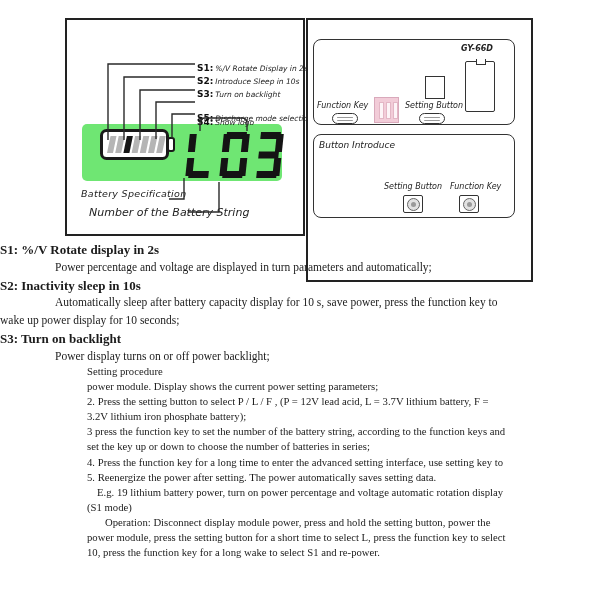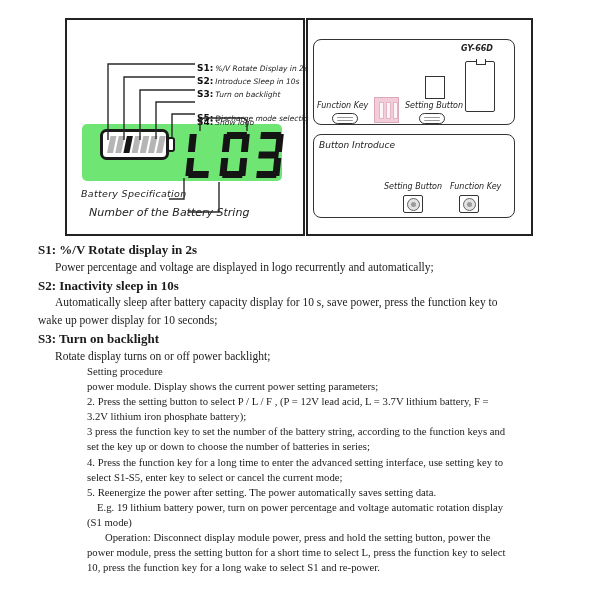--- a/index.html
+++ b/index.html
@@ -3,21 +3,21 @@
 <meta charset="utf-8">
 <style>
   html,body{margin:0;padding:0;}
   body{
     width:600px;height:600px;position:relative;background:#ffffff;
     font-family:"Liberation Serif", serif;color:#1b1b1b;overflow:hidden;
   }
   
   .panel{position:absolute;border:2px solid #222;background:#fff;box-sizing:border-box;}
   #leftPanel{left:65px;top:18px;width:240px;height:218px;}
-  #rightPanel{left:306px;top:18px;width:227px;height:218px;}
+  #rightPanel{left:306px;top:18px;width:227px;height:264px;}
 
   
   .hand{font-family:"DejaVu Sans", sans-serif;font-style:italic;color:#222;}
   .lcd{position:absolute;left:15px;top:104px;width:200px;height:57px;border-radius:5px;}
   .batt-svg{position:absolute;left:33px;top:109px;}
   .segs-svg{position:absolute;left:119px;top:111px;overflow:visible;}
   .lines-svg{position:absolute;left:0;top:0;pointer-events:none;}
   .co-row{position:absolute;left:130px;white-space:nowrap;}
   .co-id{font-family:"DejaVu Sans", sans-serif;font-weight:bold;font-size:9px;color:#111;}
   .co-label{font-family:"DejaVu Sans", sans-serif;font-style:italic;font-size:7.5px;color:#222;margin-left:2px;}
@@ -47,21 +47,21 @@
   .tact.b-sb{left:95px}.tact.b-fk{left:151px}
   .tact .ring{position:absolute;left:2.5px;top:1.5px;width:11px;height:11px;border:1.6px solid #666;border-radius:50%;background:#e2e2e2;}
   .tact .ring:after{content:"";position:absolute;left:3px;top:3px;width:5px;height:5px;border-radius:50%;background:#9a9a9a;}
 
   
   .blockA{position:absolute;left:0;top:241px;width:600px;}
   .blockA .ln{height:17.8px;line-height:17.8px;white-space:nowrap;font-size:11.5px;}
   .blockA .head{font-weight:bold;font-size:13px;}
   .blockB{position:absolute;left:0;top:364px;width:552px;}
   .blockB .ln{height:15.1px;line-height:15.1px;white-space:nowrap;font-size:10.7px;}
-  .ml38{margin-left:38px}.ml55{margin-left:55px}.ml87{margin-left:87px}.ml97{margin-left:97px}.ml105{margin-left:105px}
+  .ml38{}.ml55{margin-left:55px}.ml87{margin-left:87px}.ml97{margin-left:97px}.ml105{margin-left:105px}
 </style>
 </head>
 <body>
 
 <div class="panel" id="leftPanel">
 
   <div class="lcd" style="background: rgb(111, 230, 115);"></div>
 
   <svg class="batt-svg" width="76" height="32" viewBox="0 0 76 32">
     <rect x="68" y="9" width="6" height="13" rx="2" fill="#fff" stroke="#1a1a1a" stroke-width="2"></rect>
@@ -156,36 +156,35 @@
   <div class="tact b-sb">
       <span class="ring"></span>
     </div>
   <div class="tact b-fk">
       <span class="ring"></span>
     </div>
 </div>
 
 <div class="blockA">
   <div class="ln head ml38">S1:  %/V  Rotate display in 2s</div>
-  <div class="ln ml55">Power percentage and voltage are displayed in logo recurrently and automatically;</div>
+  <div class="ln ml55">Power percentage and voltage are displayed in turn parameters and automatically;</div>
   <div class="ln head ml38">S2:  Inactivity sleep in 10s</div>
   <div class="ln ml55">Automatically sleep after battery capacity display for 10 s, save power, press the function key to</div>
   <div class="ln ml38">wake up power display for 10 seconds;</div>
   <div class="ln head ml38">S3:  Turn on backlight</div>
-  <div class="ln ml55">Rotate display turns on or off power backlight;</div>
+  <div class="ln ml55">Power display turns on or off power backlight;</div>
 </div>
 
 <div class="blockB">
   <div class="ln ml87">Setting procedure</div>
   <div class="ln ml87">power module. Display shows the current power setting parameters;</div>
   <div class="ln ml87">2. Press the setting button to select P / L / F ,  (P = 12V lead acid, L = 3.7V lithium battery, F =</div>
   <div class="ln ml87">3.2V lithium iron phosphate battery);</div>
   <div class="ln ml87">3 press the function key to set the number of the battery string, according to the function keys and</div>
   <div class="ln ml87">set the key up or down to choose the number of batteries in series;</div>
   <div class="ln ml87">4. Press the function key for a long time to enter the advanced setting interface, use setting key to</div>
-  <div class="ln ml87">select S1-S5, enter key to select or cancel the current mode;</div>
   <div class="ln ml87">5. Reenergize the power after setting. The power automatically saves setting data.</div>
   <div class="ln ml97">E.g. 19 lithium battery power, turn on power percentage and voltage automatic rotation display</div>
   <div class="ln ml87">(S1 mode)</div>
   <div class="ln ml105">Operation: Disconnect display module power, press and hold the setting button, power the</div>
   <div class="ln ml87">power module, press the setting button for a short time to select L, press the function key to select</div>
   <div class="ln ml87">10, press the function key for a long wake to select S1 and re-power.</div>
 </div>
 
 </body></html>

